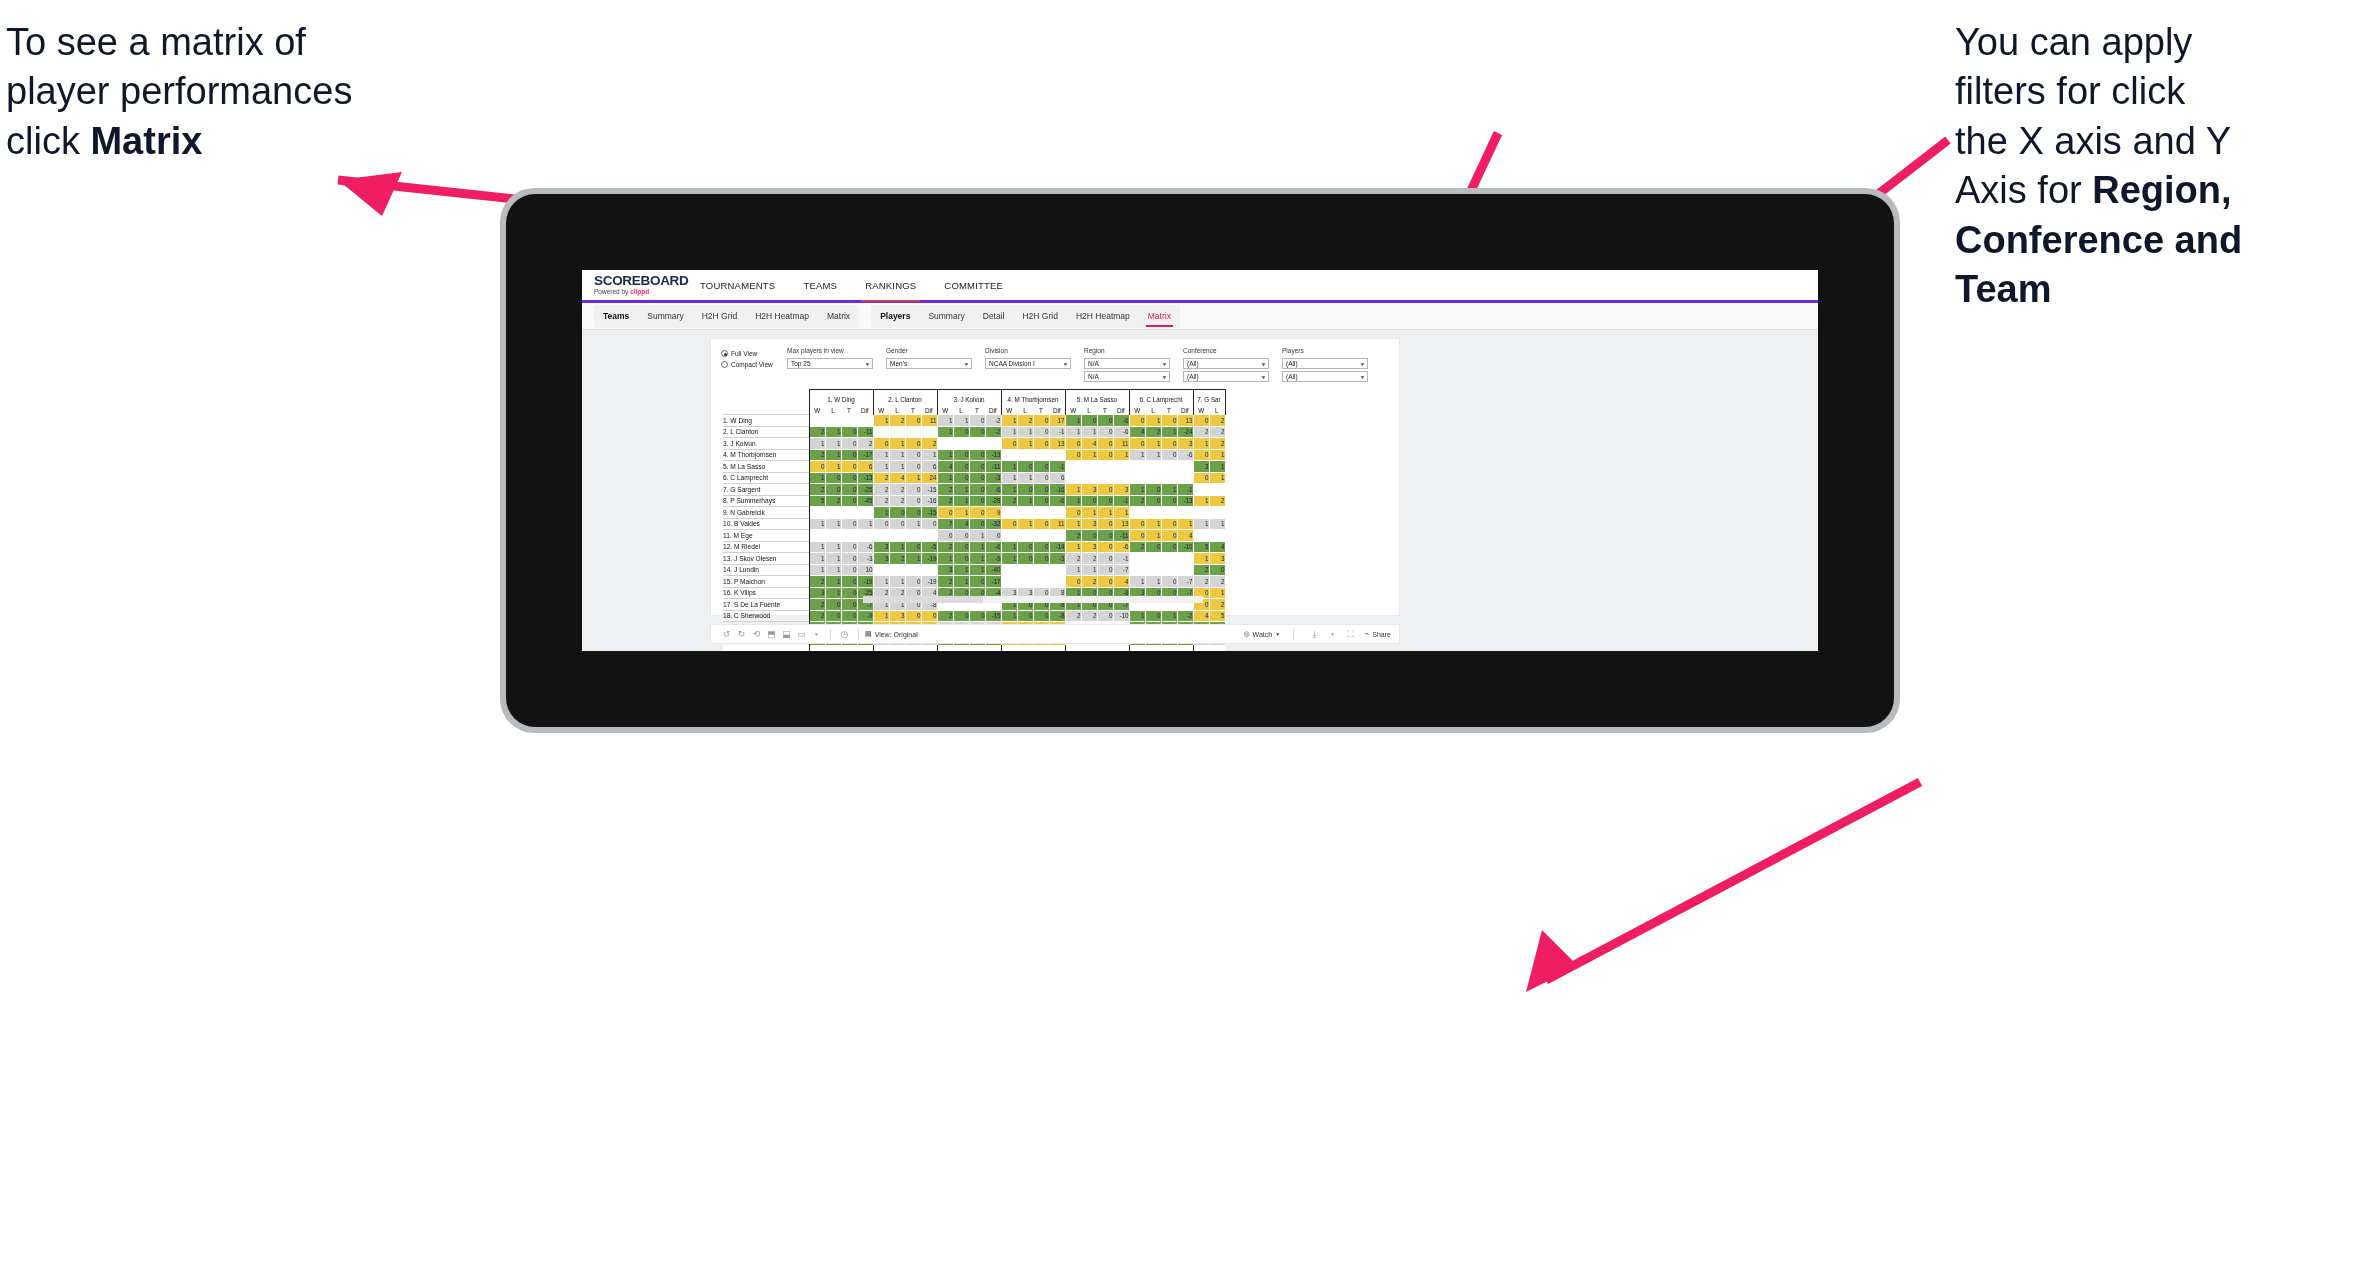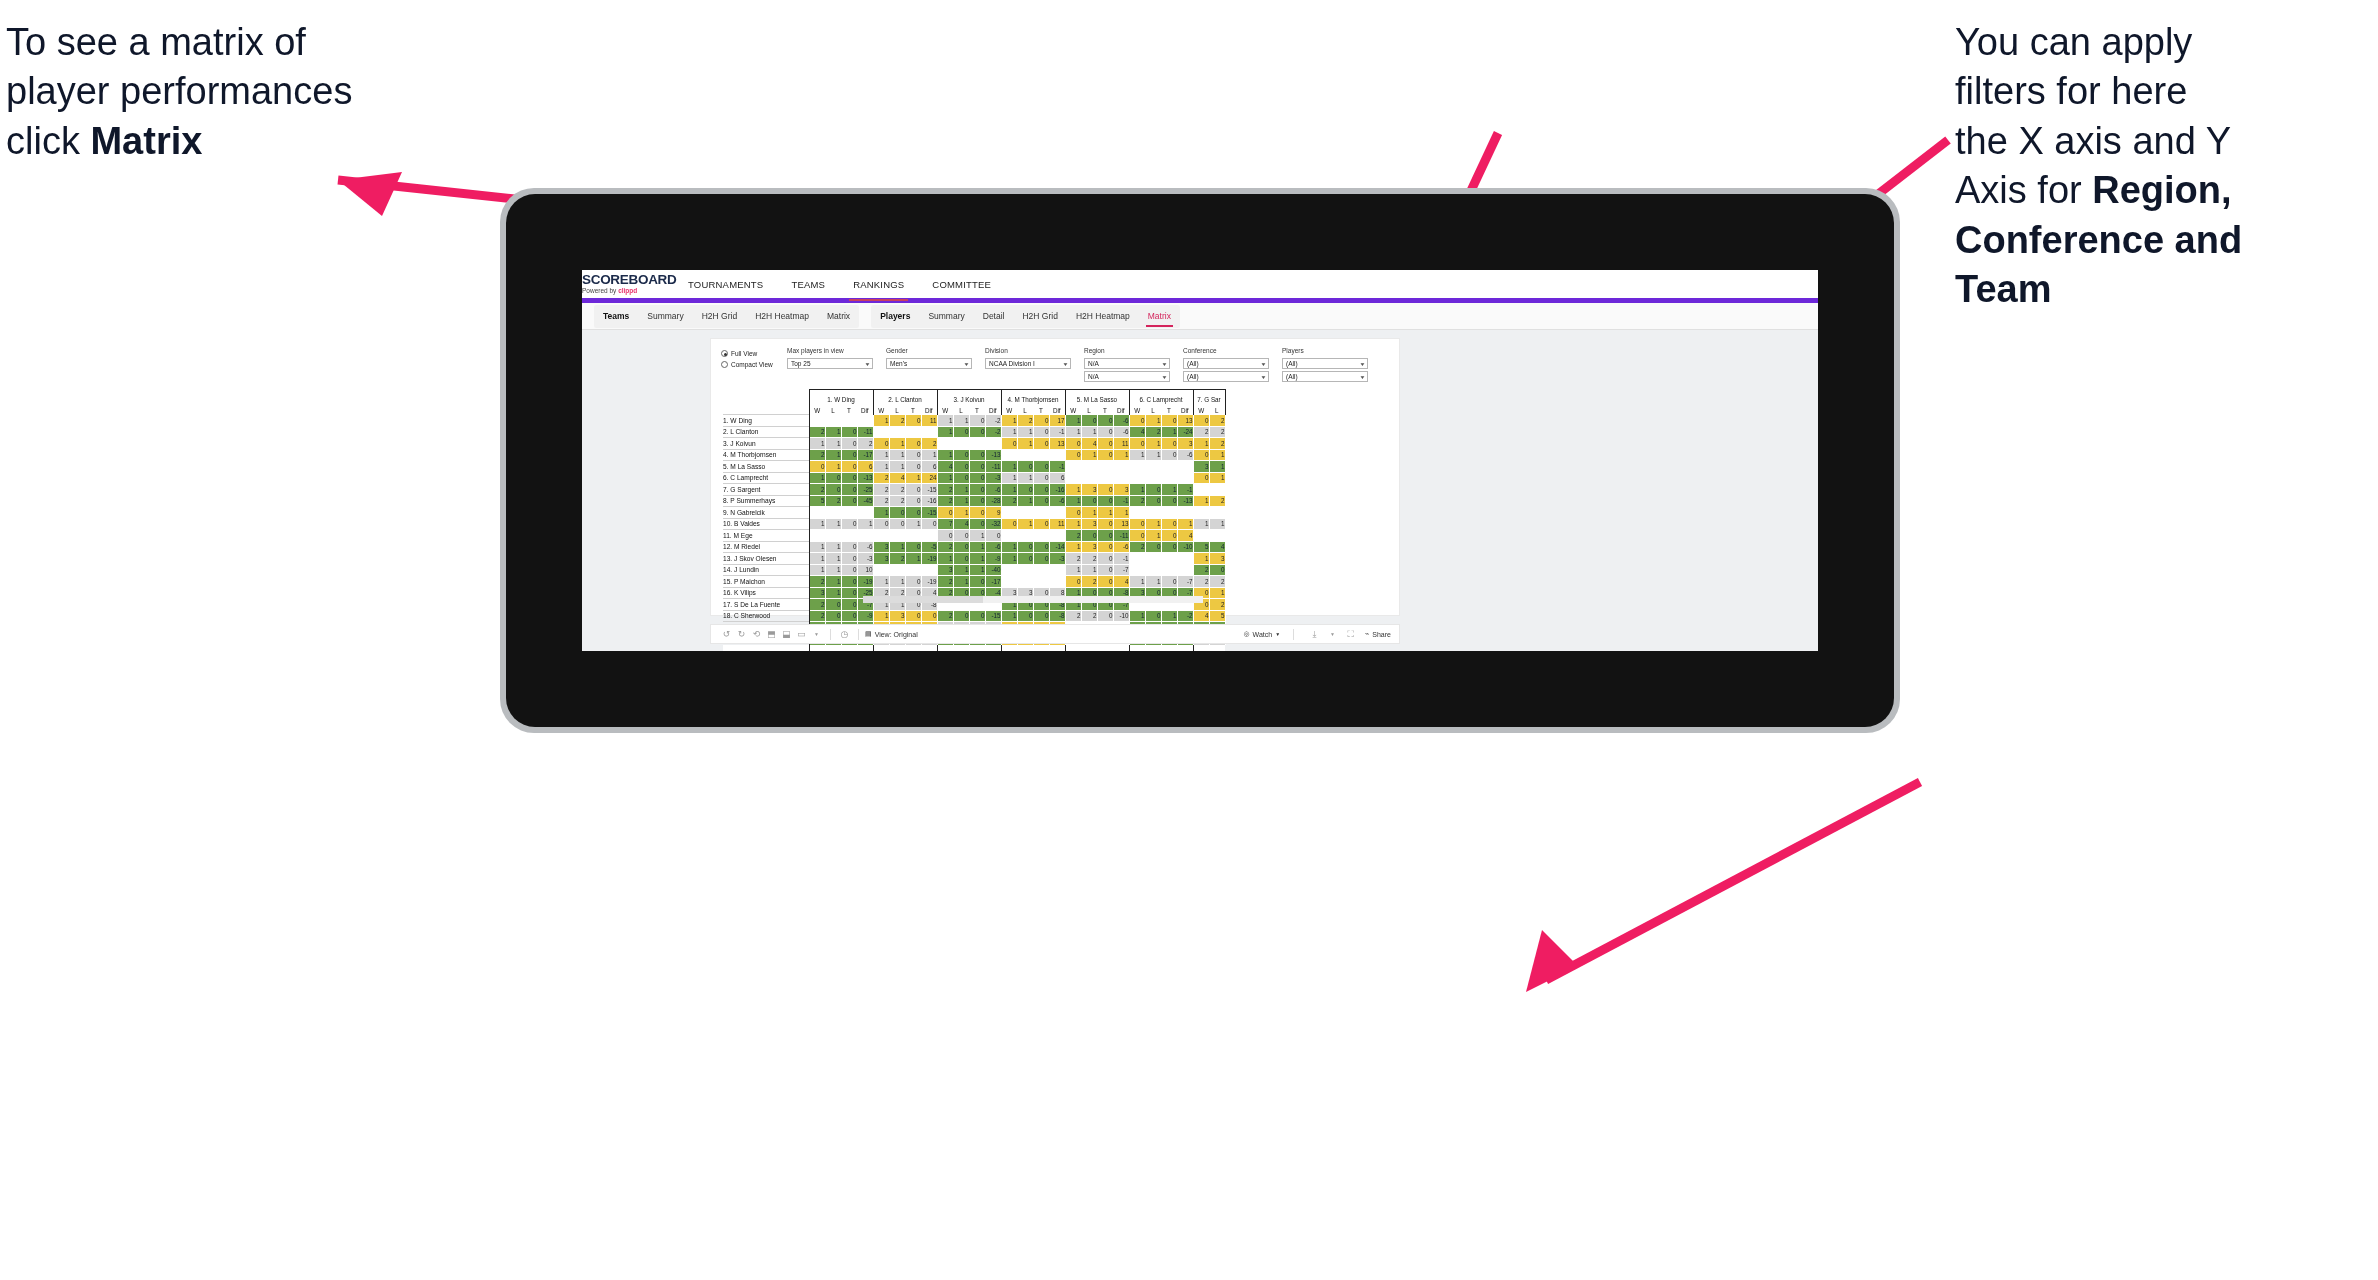--- a/index.html
+++ b/index.html
@@ -48,21 +48,22 @@
     position: absolute; left: 82px; top: 82px;
     width: 1236px; height: 381px;
     background: #ffffff;
     overflow: hidden;
   }
 
   
   .app-topbar {
     height: 33px; background: #fff;
     display: flex; align-items: center;
-    border-bottom: 5px solid #6d28d9;
+    border-bottom: 3px solid #6d28d9;
+    padding-left: 12px;
   }
   .brand { width: 92px; }
   .brand-name {
     font-size: 13.5px; font-weight: bold; letter-spacing: -0.3px;
     color: #1b2a4a; line-height: 14px;
     font-family: "Liberation Sans", sans-serif;
   }
   .brand-sub { font-size: 6.5px; color: #444; line-height: 8px; }
   .brand-sub .clippd { color: #e8336d; font-weight: bold; }
   .topnav { display: flex; align-items: center; height: 33px; justify-content: flex-end; }
@@ -192,21 +193,21 @@
 <body>
 
 <div class="stage">
 
   <div class="anno" id="anno-matrix"><span>To see a matrix of
 player performances
 click </span><b>Matrix</b></div>
 
 
   <div class="anno" id="anno-axis"><span>You  can apply
-filters for here
+filters for click
 the X axis and Y
 Axis for </span><b>Region,
 Conference and
 Team</b></div>
 
 
   <svg class="arrow" style="left:330px;top:170px;" width="1030" height="130" viewBox="0 0 1030 130">
     <line x1="8" y1="10" x2="1010" y2="118" stroke="#ef1d62" stroke-width="9"></line>
     <polygon points="8,10 72,2 52,46" fill="#ef1d62"></polygon>
   </svg>

